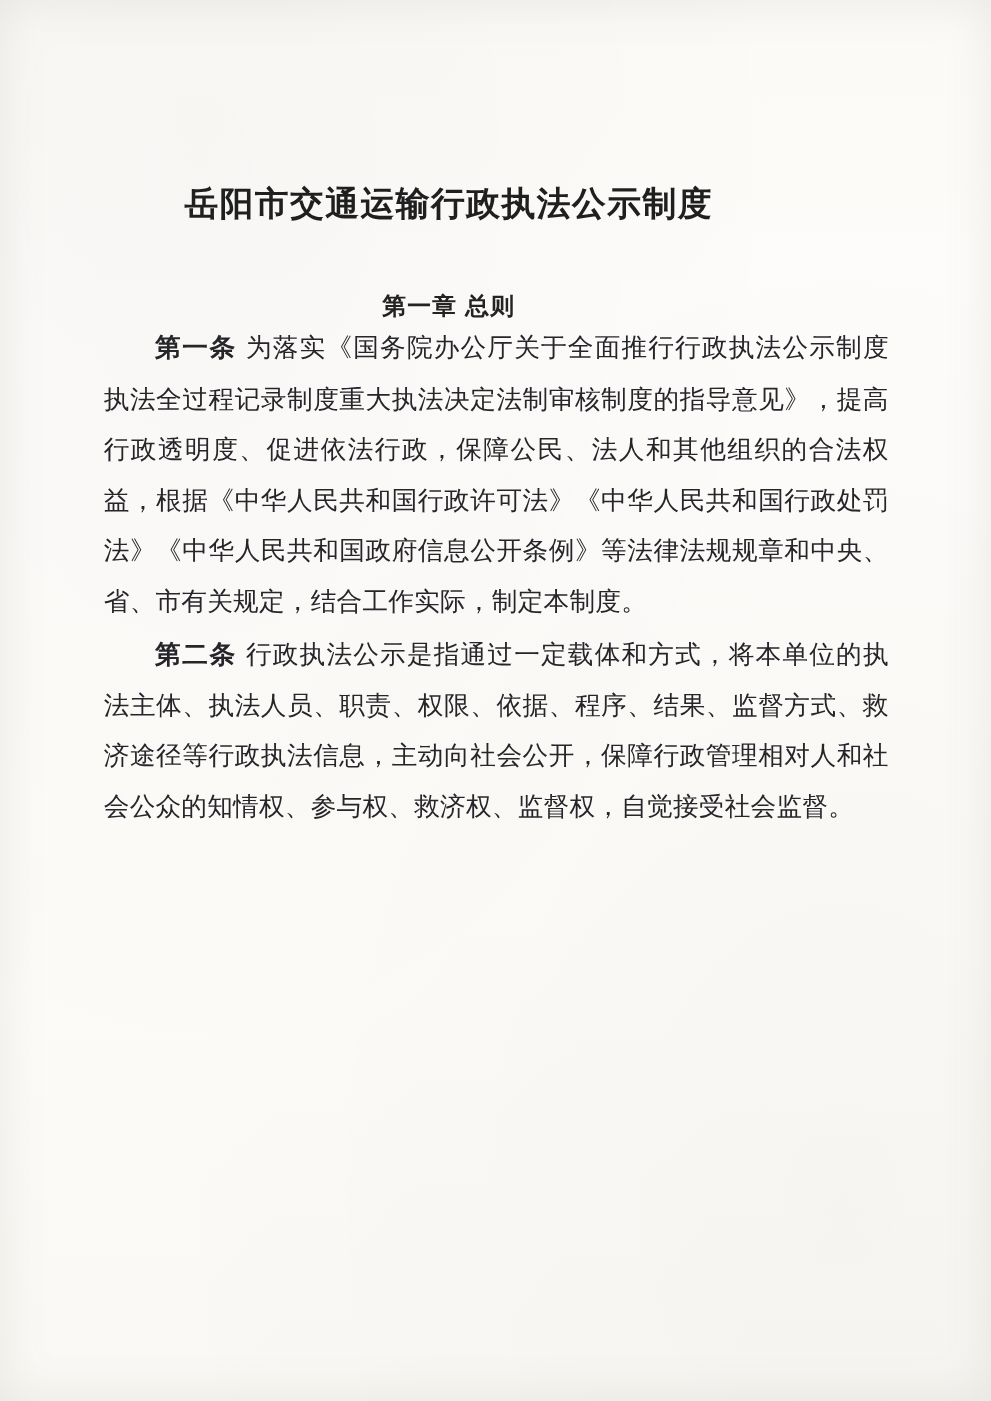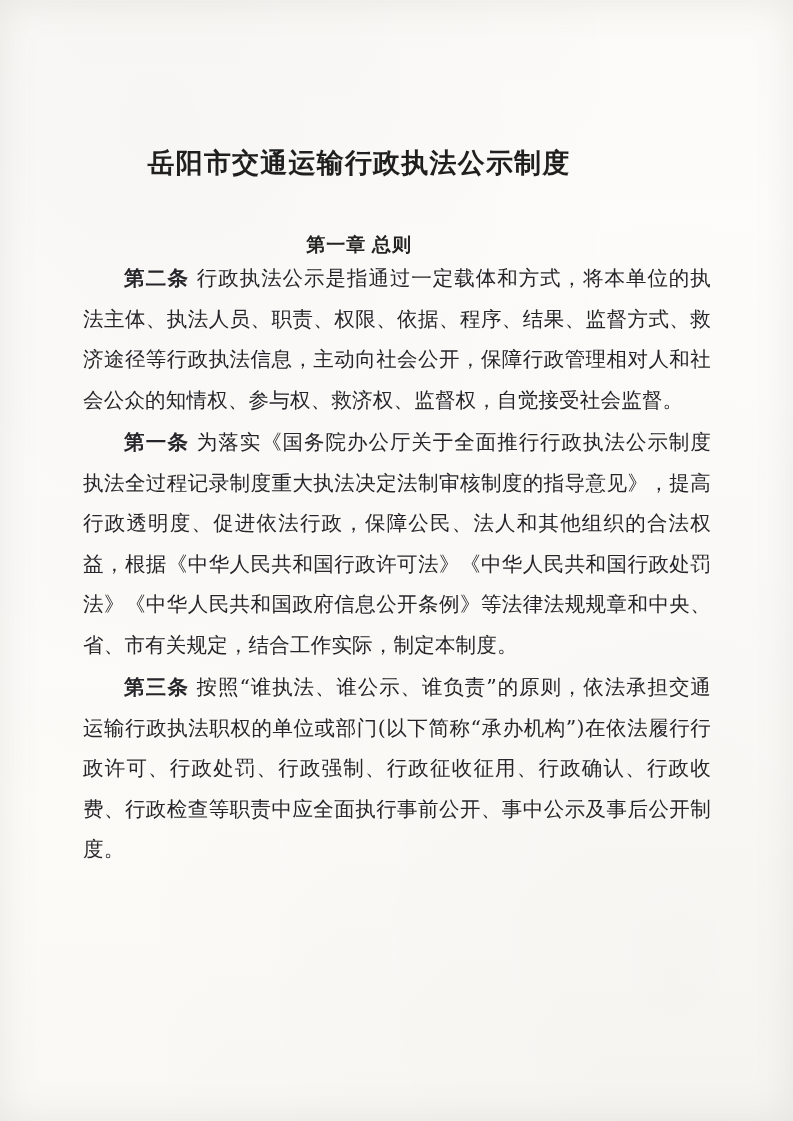--- a/index.html
+++ b/index.html
@@ -52,21 +52,21 @@
   .chapter {
     position: absolute;
     left: 0;
     right: 0;
     top: 216px;
     text-align: center;
     font-size: 19px;
     font-weight: bold;
     letter-spacing: 1px;
     color: #232323;
-    font-family: Liberation Serif, serif;
+    font-family: Liberation Sans, sans-serif;
   }
   .body-block {
     position: absolute;
     left: 83px;
     top: 258px;
     width: 628px;
   }
   p.para {
     margin: 0 0 2px 0;
     font-size: 20.5px;
@@ -91,32 +91,28 @@
 <div class="paper"></div>
 
 <div class="content">
 
   <h1 class="doc-title">岳阳市交通运输行政执法公示制度</h1>
 
   <h2 class="chapter">第一章 总则</h2>
 
   <div class="body-block">
 
+    <p class="para fade-1">
+      <span class="art-label">第一条</span>
+      <span>为落实《国务院办公厅关于全面推行行政执法公示制度执法全过程记录制度重大执法决定法制审核制度的指导意见》，提高行政透明度、促进依法行政，保障公民、法人和其他组织的合法权益，根据《中华人民共和国行政许可法》《中华人民共和国行政处罚法》《中华人民共和国政府信息公开条例》等法律法规规章和中央、省、市有关规定，结合工作实际，制定本制度。</span>
+    </p>
+
     <p class="para fade-2">
       <span class="art-label">第二条</span>
       <span>行政执法公示是指通过一定载体和方式，将本单位的执法主体、执法人员、职责、权限、依据、程序、结果、监督方式、救济途径等行政执法信息，主动向社会公开，保障行政管理相对人和社会公众的知情权、参与权、救济权、监督权，自觉接受社会监督。</span>
     </p>
 
-    <p class="para fade-1">
-      <span class="art-label">第一条</span>
-      <span>为落实《国务院办公厅关于全面推行行政执法公示制度执法全过程记录制度重大执法决定法制审核制度的指导意见》，提高行政透明度、促进依法行政，保障公民、法人和其他组织的合法权益，根据《中华人民共和国行政许可法》《中华人民共和国行政处罚法》《中华人民共和国政府信息公开条例》等法律法规规章和中央、省、市有关规定，结合工作实际，制定本制度。</span>
-    </p>
 
-
-    <p class="para fade-1">
-      <span class="art-label">第三条</span>
-      <span>按照“谁执法、谁公示、谁负责”的原则，依法承担交通运输行政执法职权的单位或部门(以下简称“承办机构”)在依法履行行政许可、行政处罚、行政强制、行政征收征用、行政确认、行政收费、行政检查等职责中应全面执行事前公开、事中公示及事后公开制度。</span>
-    </p>
 
   </div>
 </div>
 
 <div class="edge-shade"></div>
 
 </body></html>

